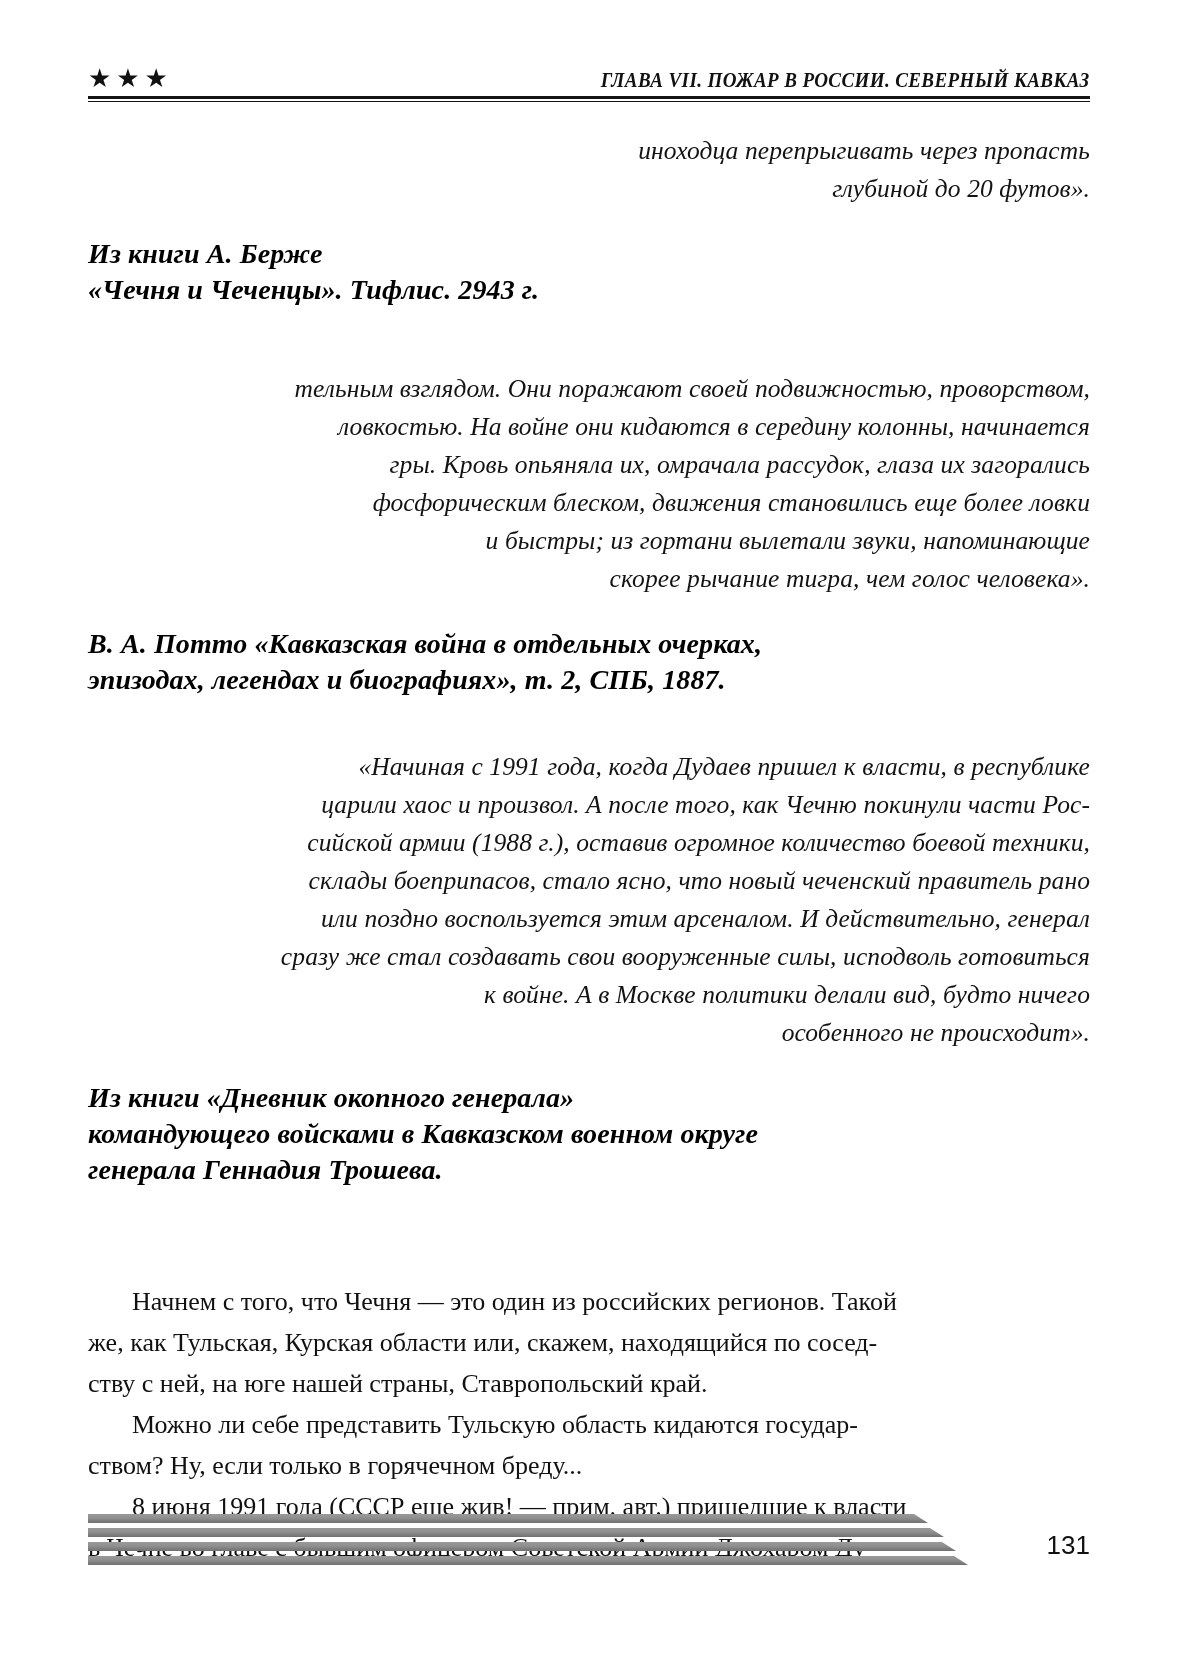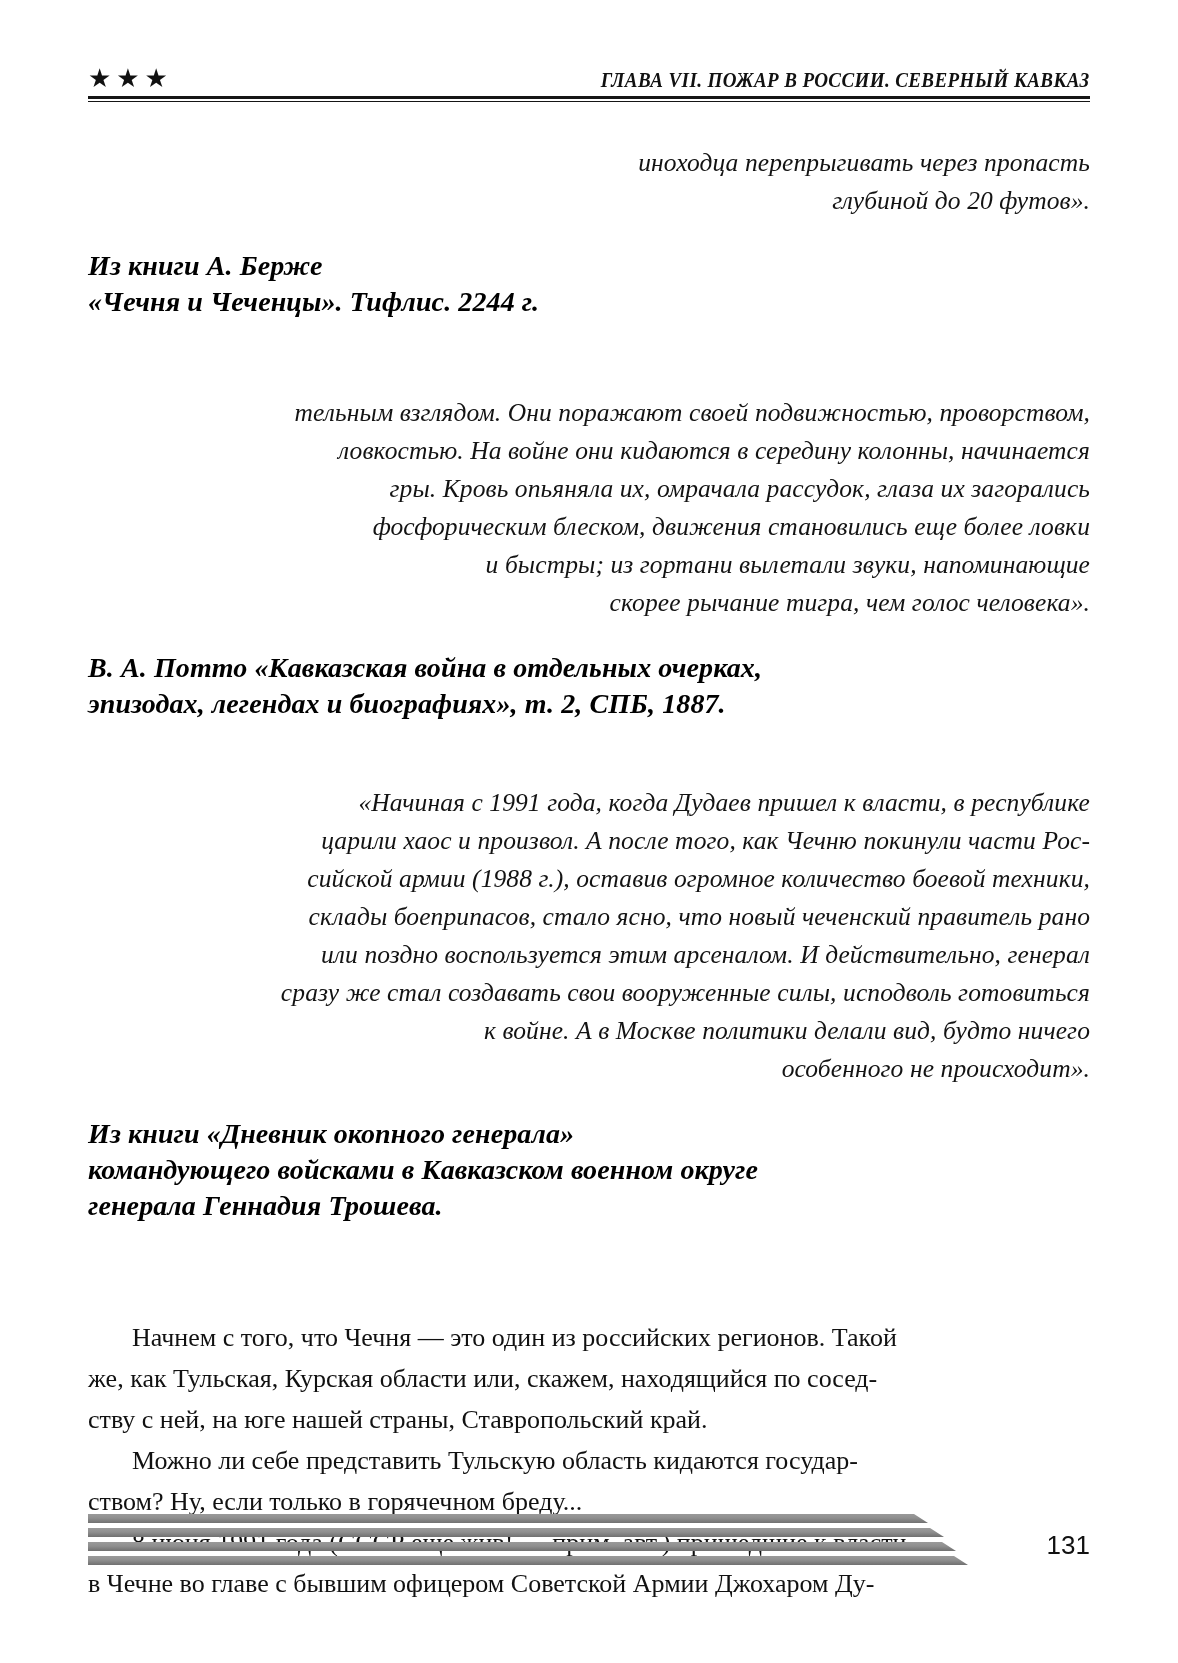--- a/index.html
+++ b/index.html
@@ -82,21 +82,21 @@
   .quote-lines {
     text-align: right;
     font-style: italic;
     font-size: 25.5px;
     line-height: 38px;
     color: #131313;
     letter-spacing: 0.1px;
   }
   .quote-lines .ln { display: block; white-space: nowrap; }
 
-  .quote-block { margin-top: 16px; }
+  .quote-block { margin-top: 4px; }
 
   .attrib {
     text-align: left;
     font-style: italic;
     font-weight: bold;
     font-size: 28px;
     line-height: 36px;
     color: #000;
     letter-spacing: 0.1px;
   }
@@ -172,21 +172,21 @@
   <div class="content">
 
     <div class="quote-block">
       <div class="quote-lines">
         <span class="ln">иноходца перепрыгивать через пропасть</span>
         <span class="ln">глубиной до 20 футов».</span>
       </div>
       <div class="gap-sm"></div>
       <div class="attrib">
         <span class="ln">Из книги А. Берже</span>
-        <span class="ln">«Чечня и Чеченцы». Тифлис. 2244 г.</span>
+        <span class="ln">«Чечня и Чеченцы». Тифлис. 2943 г.</span>
       </div>
     </div>
 
     <div class="gap-lg"></div>
 
     <div class="quote-block">
       <div class="quote-lines">
         <span class="ln">тельным взглядом. Они поражают своей подвижностью, проворством,</span>
         <span class="ln">ловкостью. На войне они кидаются в середину колонны, начинается</span>
         <span class="ln">гры. Кровь опьяняла их, омрачала рассудок, глаза их загорались</span>

